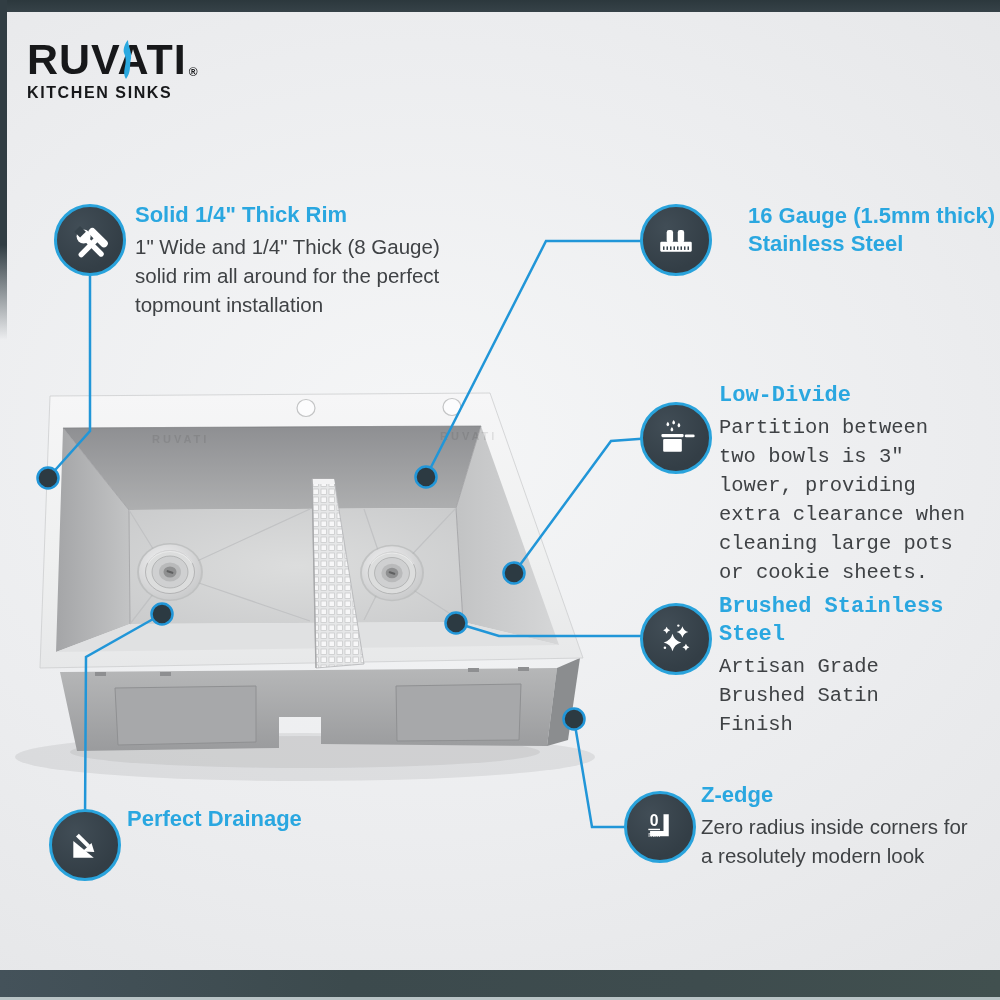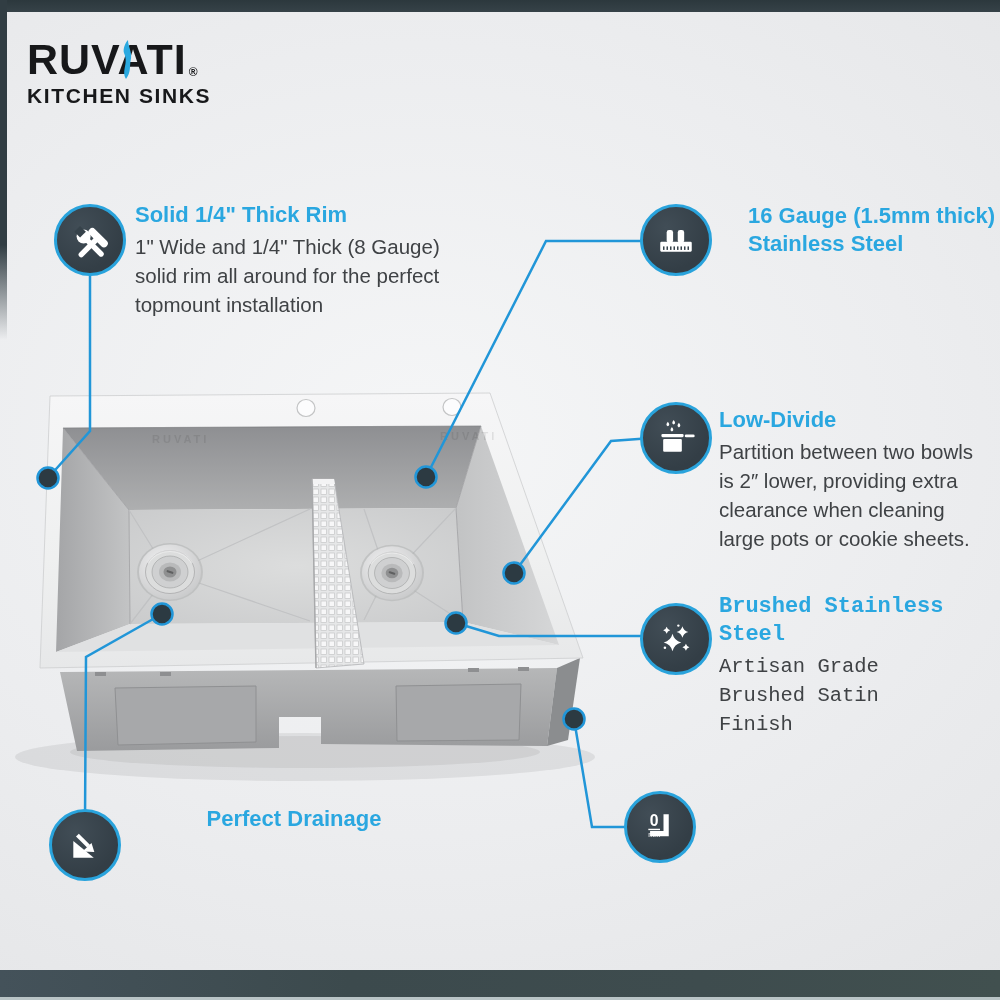--- a/index.html
+++ b/index.html
@@ -13,21 +13,21 @@
     background:linear-gradient(180deg,#313d43 0%,#313d43 72%,rgba(49,61,67,0) 100%);}
   .bottom-bar{position:absolute;left:0;top:970px;width:1000px;height:27px;
     background:linear-gradient(90deg,#44525a 0%,#3c4a4d 35%,#3e4c4e 70%,#41504f 100%);}
   .bottom-line{position:absolute;left:0;top:997px;width:1000px;height:3px;background:#b9c4c6;}
 
   .logo{position:absolute;left:27px;top:38px;color:#17181a;}
   .logo-row{display:flex;align-items:flex-start;line-height:1;}
   .logo-name{font-size:43px;font-weight:bold;letter-spacing:1px;}
   .logo-flame{position:absolute;left:93px;top:2px;}
   .logo-reg{font-size:12px;font-weight:bold;margin-top:28px;margin-left:2px;}
-  .logo-tagline{font-size:21px;font-weight:bold;letter-spacing:1.6px;margin-top:3px;}
+  .logo-tagline{font-size:16px;font-weight:bold;letter-spacing:1.6px;margin-top:3px;}
 
   #scene{position:absolute;left:0;top:0;}
 
   .icon-circle{
     position:absolute;width:66px;height:66px;border-radius:50%;
     border:3px solid #29a3dc;background:radial-gradient(circle at 35% 30%, #414d56 0%, #333e46 70%);
     display:flex;align-items:center;justify-content:center;z-index:3;
   }
   .co-text{position:absolute;z-index:3;}
   .co-title{font-size:22px;font-weight:600;color:#2aa7e0;line-height:28px;}
@@ -208,23 +208,23 @@
         <path d="M11,4 C12.5,5.8 12.7,7 11,8 C9.3,7 9.5,5.8 11,4 Z"></path>
         <path d="M16,2.5 C17.5,4.3 17.7,5.5 16,6.5 C14.3,5.5 14.5,4.3 16,2.5 Z"></path>
         <path d="M20.5,5 C22,6.8 22.2,8 20.5,9 C18.8,8 19,6.8 20.5,5 Z"></path>
         <path d="M14.5,8.5 C16,10.3 16.2,11.5 14.5,12.5 C12.8,11.5 13,10.3 14.5,8.5 Z"></path>
         <rect x="5.5" y="14.5" width="19" height="2.8" rx="1"></rect>
         <rect x="7" y="18.8" width="16" height="11" rx="1"></rect>
         <rect x="25.5" y="15" width="8.5" height="2.4" rx="1.2"></rect>
       </g>
     </svg>
   </div>
-  <div class="co-text" style="left:719px;top:406px;width:256px;">
+  <div class="co-text" style="left:719px;top:382px;width:256px;font-family:Liberation Mono, monospace;">
     <div class="co-title">Low-Divide</div>
-    <div class="co-body">Partition between two bowls is 2″ lower, providing extra clearance when cleaning large pots or cookie sheets.</div>
+    <div class="co-body">Partition between two bowls is 3″ lower, providing extra clearance when cleaning large pots or cookie sheets.</div>
   </div>
 
   <div class="icon-circle" style="left:640px;top:603px;">
     <svg width="42" height="42" viewBox="0 0 36 36">
       <g fill="#ffffff">
         <path d="M15,13.5 Q16.5,19.5 22.5,21 Q16.5,22.5 15,28.5 Q13.5,22.5 7.5,21 Q13.5,19.5 15,13.5 Z"></path>
         <path d="M23.5,7 Q24.5,11 28.5,12 Q24.5,13 23.5,17 Q22.5,13 18.5,12 Q22.5,11 23.5,7 Z"></path>
         <path d="M10,7.5 Q10.6,9.9 13,10.5 Q10.6,11.1 10,13.5 Q9.4,11.1 7,10.5 Q9.4,9.9 10,7.5 Z"></path>
         <path d="M26.5,22 Q27.1,24.4 29.5,25 Q27.1,25.6 26.5,28 Q25.9,25.6 23.5,25 Q25.9,24.4 26.5,22 Z"></path>
         <circle cx="8.5" cy="25.5" r="1.1"></circle>
@@ -238,27 +238,31 @@
   </div>
 
   <div class="icon-circle" style="left:624px;top:791px;">
     <svg width="42" height="42" viewBox="0 0 36 36">
       <text x="13" y="17.5" font-size="13.5" font-weight="bold" fill="#ffffff" text-anchor="middle" font-family="Liberation Sans, sans-serif">0</text>
       <rect x="8" y="19.5" width="10" height="1.2" fill="#ffffff"></rect>
       <text x="13" y="26.5" font-size="6" fill="#ffffff" text-anchor="middle" font-family="Liberation Sans, sans-serif">mm</text>
       <path d="M21,7 L25.5,7 L25.5,26 L9.5,26 L9.5,21.5 L21,21.5 Z" fill="#ffffff"></path>
     </svg>
   </div>
+  <div class="co-text" style="left:701px;top:781px;width:268px;">
+    <div class="co-title">Z-edge</div>
+    <div class="co-body">Zero radius inside corners for a resolutely modern look</div>
+  </div>
 
   <div class="icon-circle" style="left:49px;top:809px;">
     <svg width="42" height="42" viewBox="0 0 36 36">
       <polygon points="8,29 25.5,29 8,14.5" fill="#ffffff"></polygon>
       <line x1="11.5" y1="9.5" x2="21" y2="19" stroke="#ffffff" stroke-width="3.4"></line>
       <polygon points="26,24 23.6,16.2 15.8,23.6" fill="#ffffff"></polygon>
     </svg>
   </div>
-  <div class="co-text" style="left:127px;top:805px;width:334px;text-align:center;">
+  <div class="co-text" style="left:127px;top:805px;width:334px;">
     <div class="co-title">Perfect Drainage</div>
   </div>
 
   <div class="bottom-bar"></div>
   <div class="bottom-line"></div>
 </div>
 
 </body></html>

